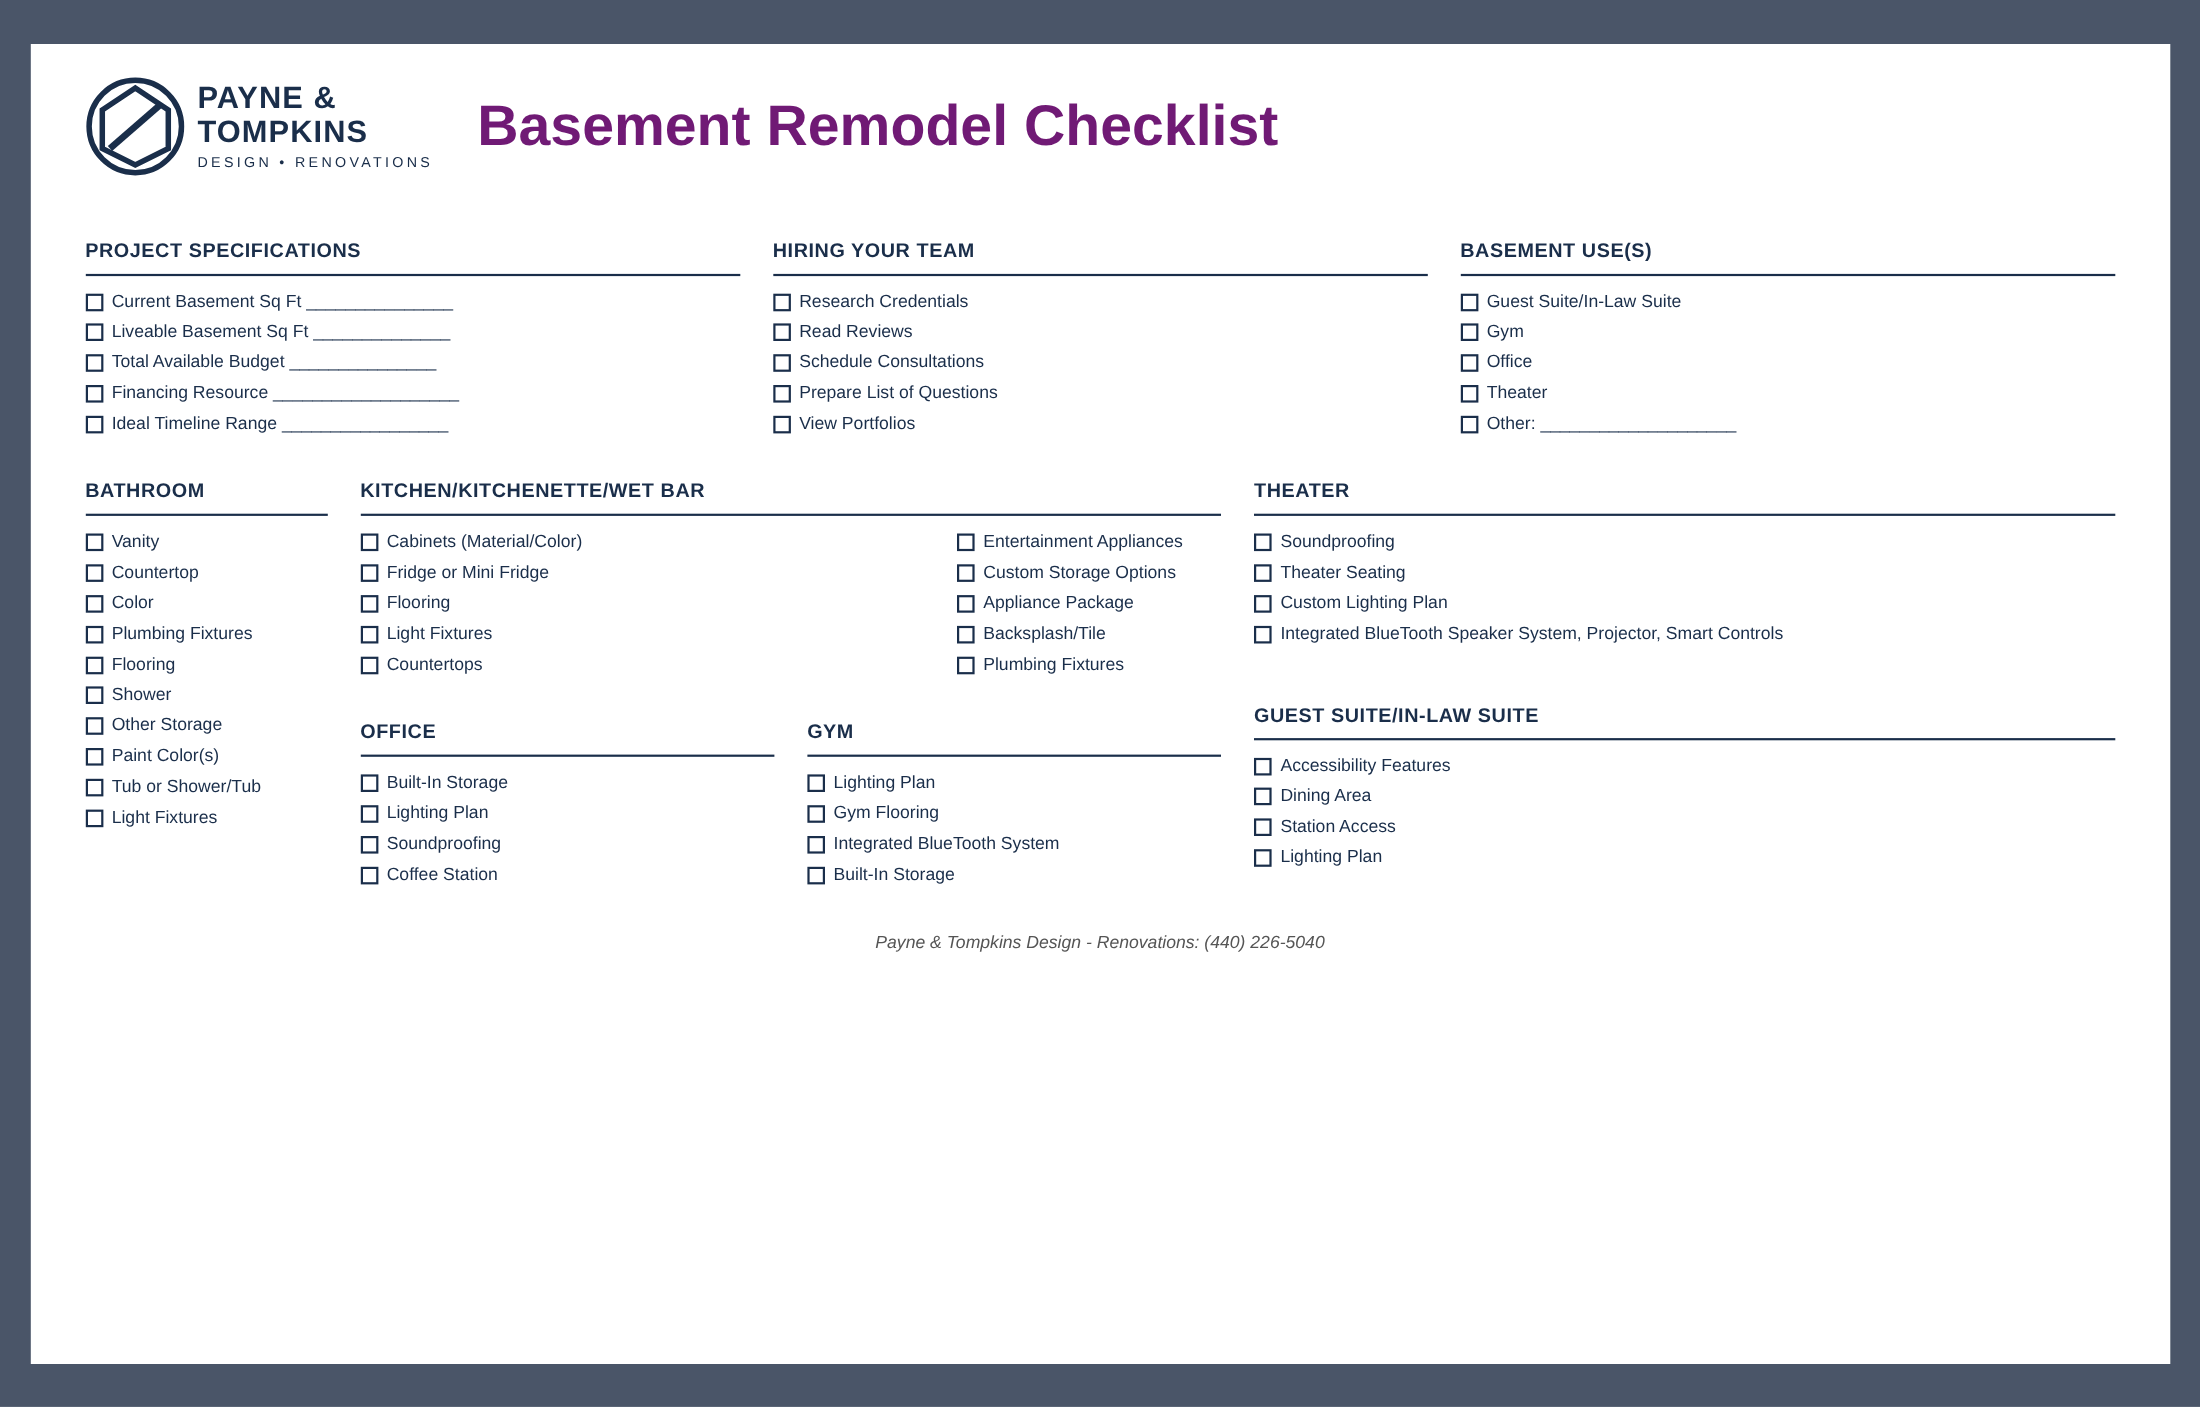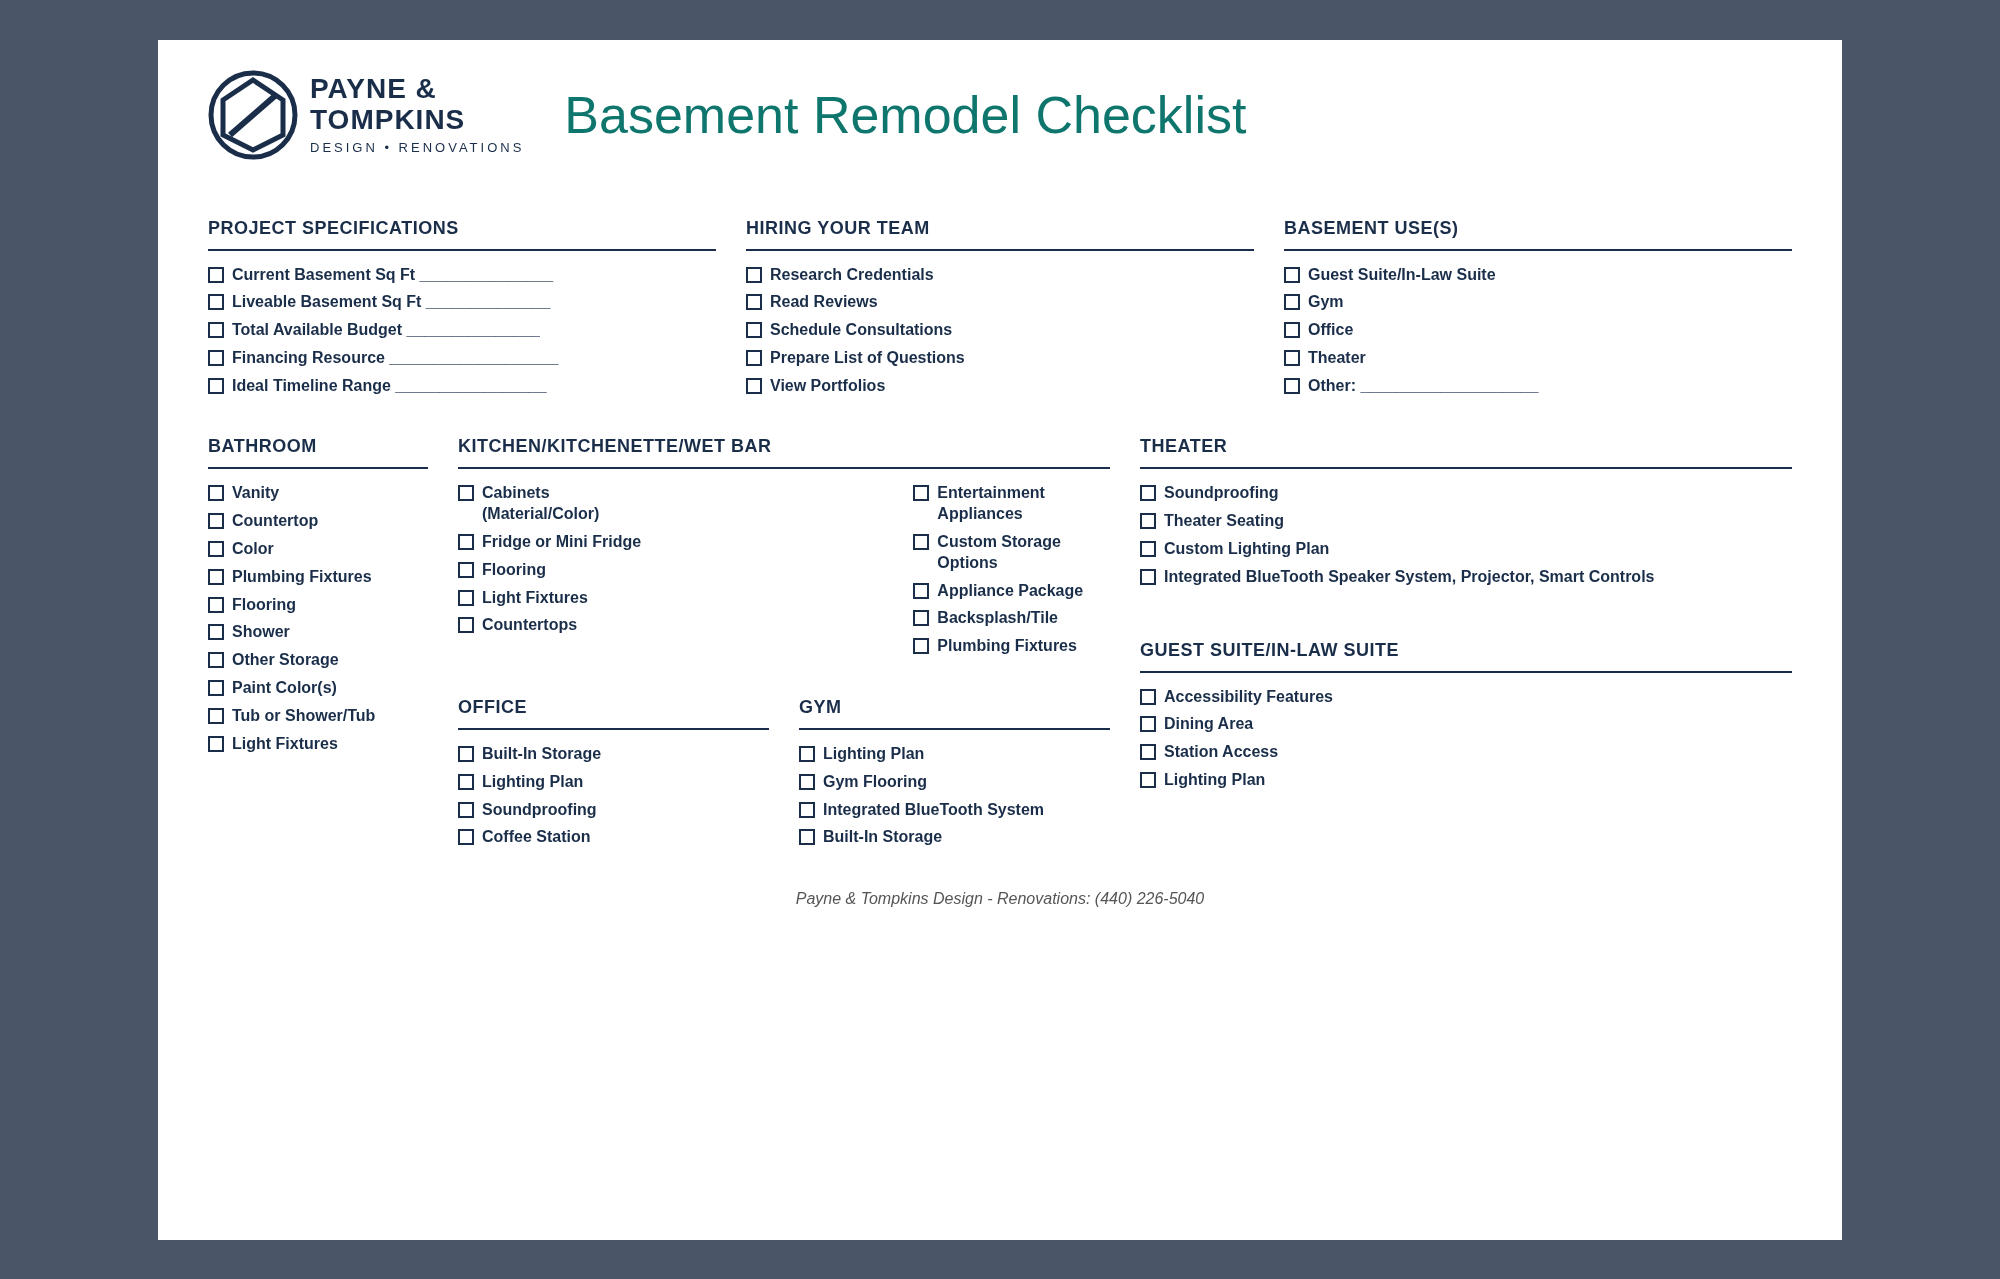--- a/index.html
+++ b/index.html
@@ -6,21 +6,21 @@
     body {
       background: #4a5568;
       display: flex;
       justify-content: center;
       align-items: center;
       min-height: 100vh;
       font-family: Arial, sans-serif;
     }
     .page {
       background: #ffffff;
-      width: 1684px;
+      width: 1945px;
       min-height: 1200px;
       padding: 30px 50px 30px 50px;
       position: relative;
     }
     .header {
       display: flex;
       align-items: center;
       margin-bottom: 30px;
       padding-bottom: 10px;
     }
@@ -45,22 +45,22 @@
       line-height: 1.1;
     }
     .logo-sub {
       font-size: 13px;
       color: #1a2e4a;
       letter-spacing: 3px;
       margin-top: 4px;
     }
     .header-title {
       font-size: 52px;
-      font-weight: 400;
-      color: #0f766e;
+      font-weight: 700;
+      color: #701a75;
       margin-left: 40px;
     }
     .section-title {
       font-size: 18px;
       font-weight: 900;
       color: #1a2e4a;
       margin-bottom: 10px;
       margin-top: 18px;
       text-transform: uppercase;
       letter-spacing: 0.5px;
@@ -79,21 +79,20 @@
       height: 16px;
       border: 2px solid #1a2e4a;
       display: inline-block;
       flex-shrink: 0;
       margin-top: 2px;
       background: white;
     }
     .checkbox-item .label {
       font-size: 16px;
       color: #1a2e4a;
-      font-weight: bold;
     }
     .footer {
       text-align: center;
       margin-top: 30px;
       font-size: 16px;
       color: #555;
       font-style: italic;
     }
 
     .section-block {

